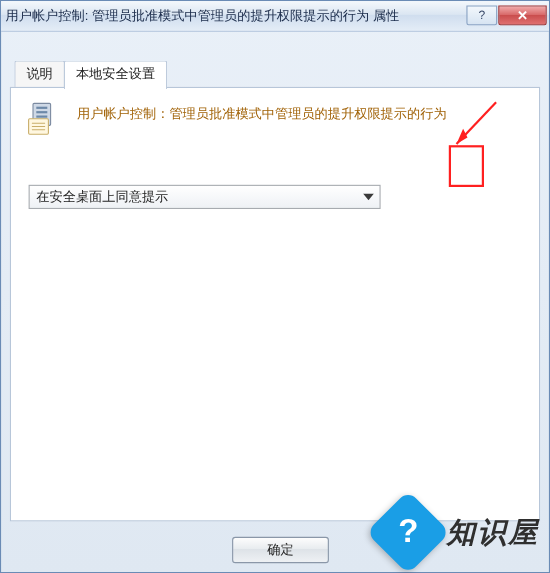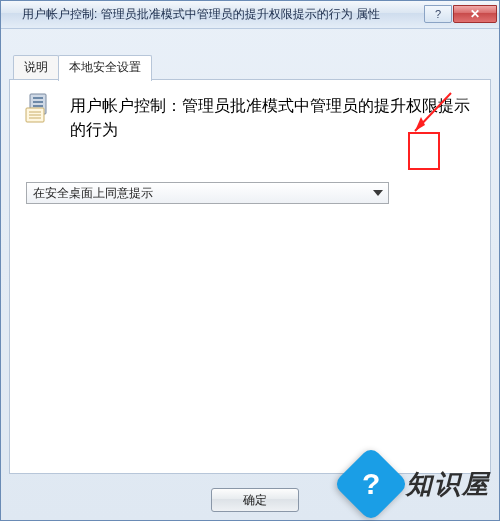--- a/index.html
+++ b/index.html
@@ -18,21 +18,21 @@
     background: linear-gradient(to bottom, #e9f0f8 0%, #dfe8f2 100%);
     border: 1px solid #6a8bb5;
     position: relative;
   }
   .titlebar {
     height: 28px;
     background: linear-gradient(to bottom, #f4f8fc 0%, #dbe6f2 45%, #cfddee 46%, #e4edf7 100%);
     border-bottom: 1px solid #b8c9df;
     display: flex;
     align-items: center;
-    padding-left: 21px;
+    padding-left: 4px;
     position: relative;
     justify-content: flex-end;
   }
   .titlebar-text {
     color: #1a2b4a;
     font-size: 12px;
     white-space: nowrap;
     overflow: hidden;
     flex: 1;
     padding-right: 4px;
@@ -100,27 +100,27 @@
     display: flex;
     align-items: flex-start;
     gap: 10px;
     margin-bottom: 40px;
   }
   .policy-icon {
     width: 36px; height: 36px;
     flex-shrink: 0;
   }
   .policy-desc {
-    font-size: 16px;
-    color: #000000;
+    font-size: 12px;
+    color: #a16207;
     line-height: 1.5;
     padding-top: 2px;
   }
   .dropdown {
-    width: 363px;
+    width: 320px;
     height: 22px;
     border: 1px solid #a7abb0;
     background: linear-gradient(to bottom, #ffffff 0%, #eef1f5 100%);
     display: flex;
     align-items: center;
     padding-left: 6px;
     font-size: 12px;
     color: #222;
     position: relative;
     margin-left: 2px;

